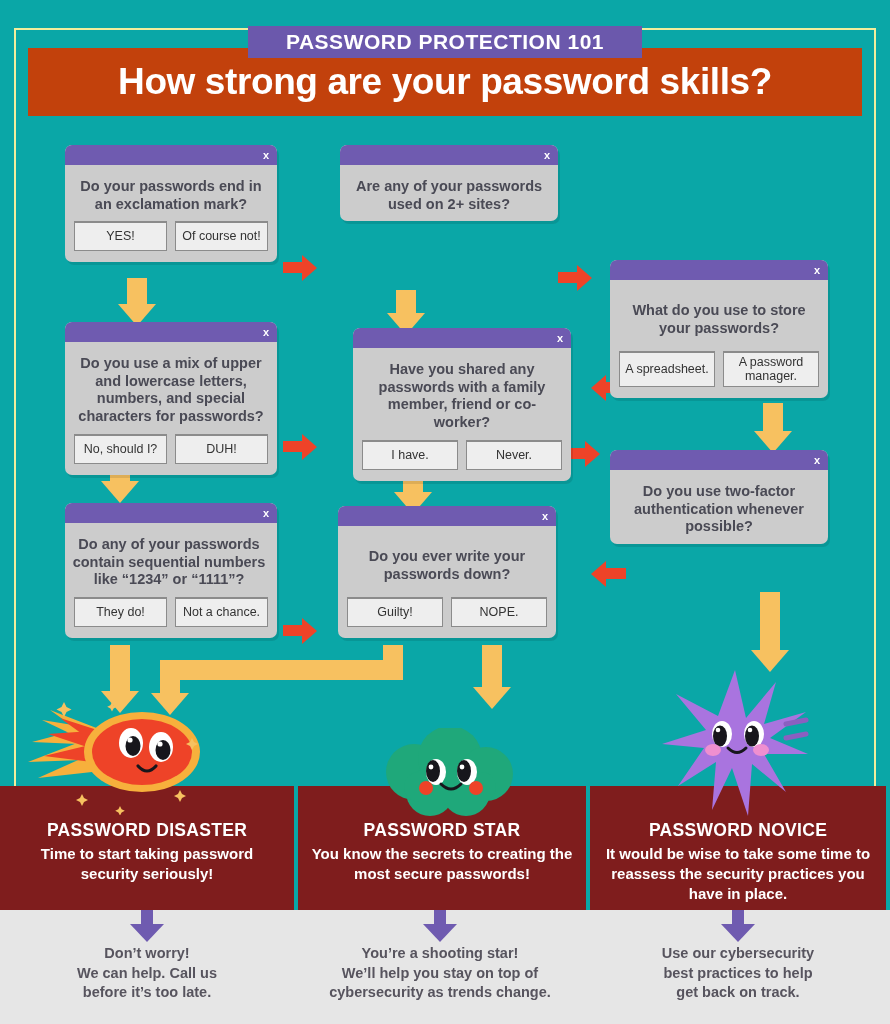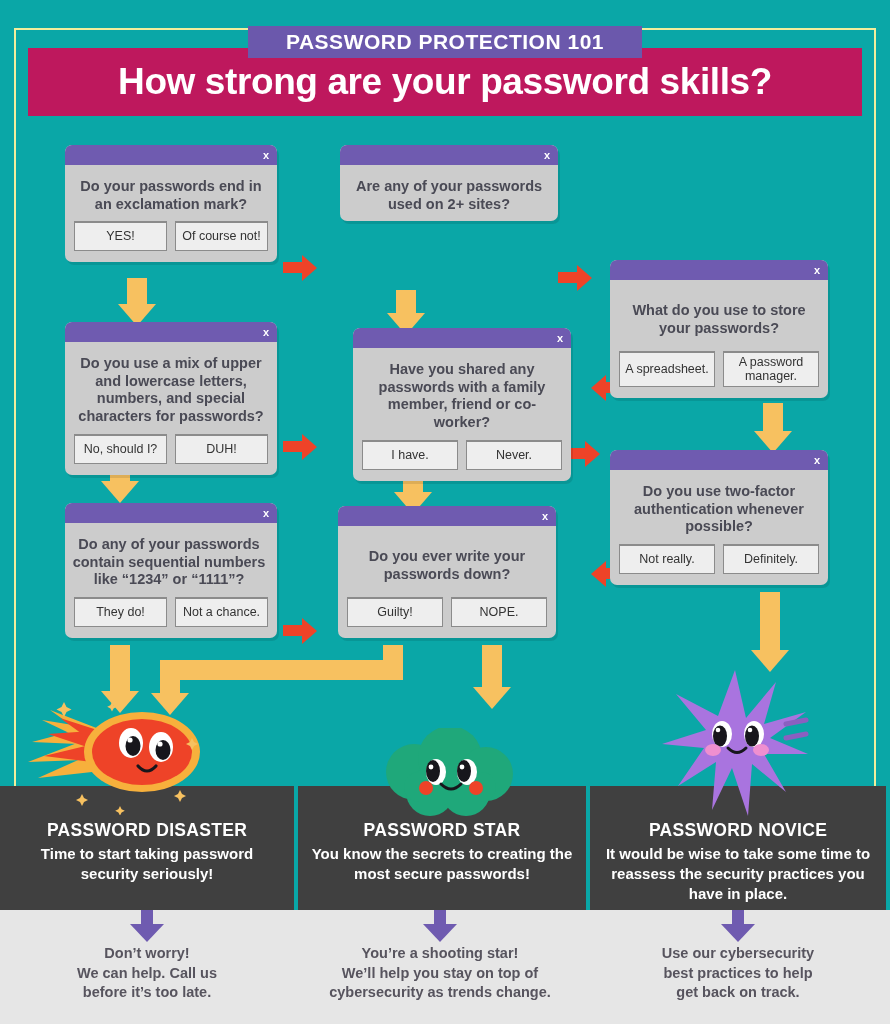--- a/index.html
+++ b/index.html
@@ -36,21 +36,21 @@
     font-size: 21px;
     font-weight: bold;
     letter-spacing: 0.5px;
     display: flex; align-items: center; justify-content: center;
     z-index: 6;
   }
   .headline-bar {
     position: absolute;
     left: 28px; top: 48px;
     width: 834px; height: 68px;
-    background: #be185d;
+    background: #c2410c;
     display: flex; align-items: center; justify-content: center;
     z-index: 5;
   }
   .headline-bar h1 {
     color: #ffffff;
     font-size: 37px;
     font-weight: bold;
     letter-spacing: -0.4px;
     white-space: nowrap;
   }
@@ -135,21 +135,21 @@
   
   .result-band {
     position: absolute;
     left: 0; top: 786px;
     width: 890px; height: 124px;
     display: flex;
     z-index: 2;
   }
   .result-panel {
     position: relative;
-    background: #404040;
+    background: #7f1d1d;
     color: #ffffff;
     text-align: center;
     padding-top: 34px;
   }
   .result-panel.p1 { width: 294px; }
   .result-panel.sep { border-left: 4px solid #0aa7a7; }
   .result-panel.p2 { width: 300px; }
   .result-panel.p3 { width: 292px; }
   .result-title {
     font-size: 17.5px;
@@ -344,24 +344,20 @@
       <div class="dlg-btn">I have.</div>
       <div class="dlg-btn">Never.</div>
     </div>
   </div>
 
   <div class="dlg" id="dlg-q6" style="left:610px; top:450px; width:218px;">
     <div class="dlg-title">
       <span class="dlg-close">x</span>
     </div>
     <div class="dlg-body">Do you use two-factor authentication whenever possible?</div>
-    <div class="dlg-btns">
-      <div class="dlg-btn">Not really.</div>
-      <div class="dlg-btn">Definitely.</div>
-    </div>
   </div>
 
   <div class="dlg" id="dlg-q7" style="left:65px; top:503px; width:212px;">
     <div class="dlg-title">
       <span class="dlg-close">x</span>
     </div>
     <div class="dlg-body" style="padding-left:4px;">Do any of your passwords contain sequential numbers like “1234” or “1111”?</div>
     <div class="dlg-btns">
       <div class="dlg-btn">They do!</div>
       <div class="dlg-btn">Not a chance.</div>

